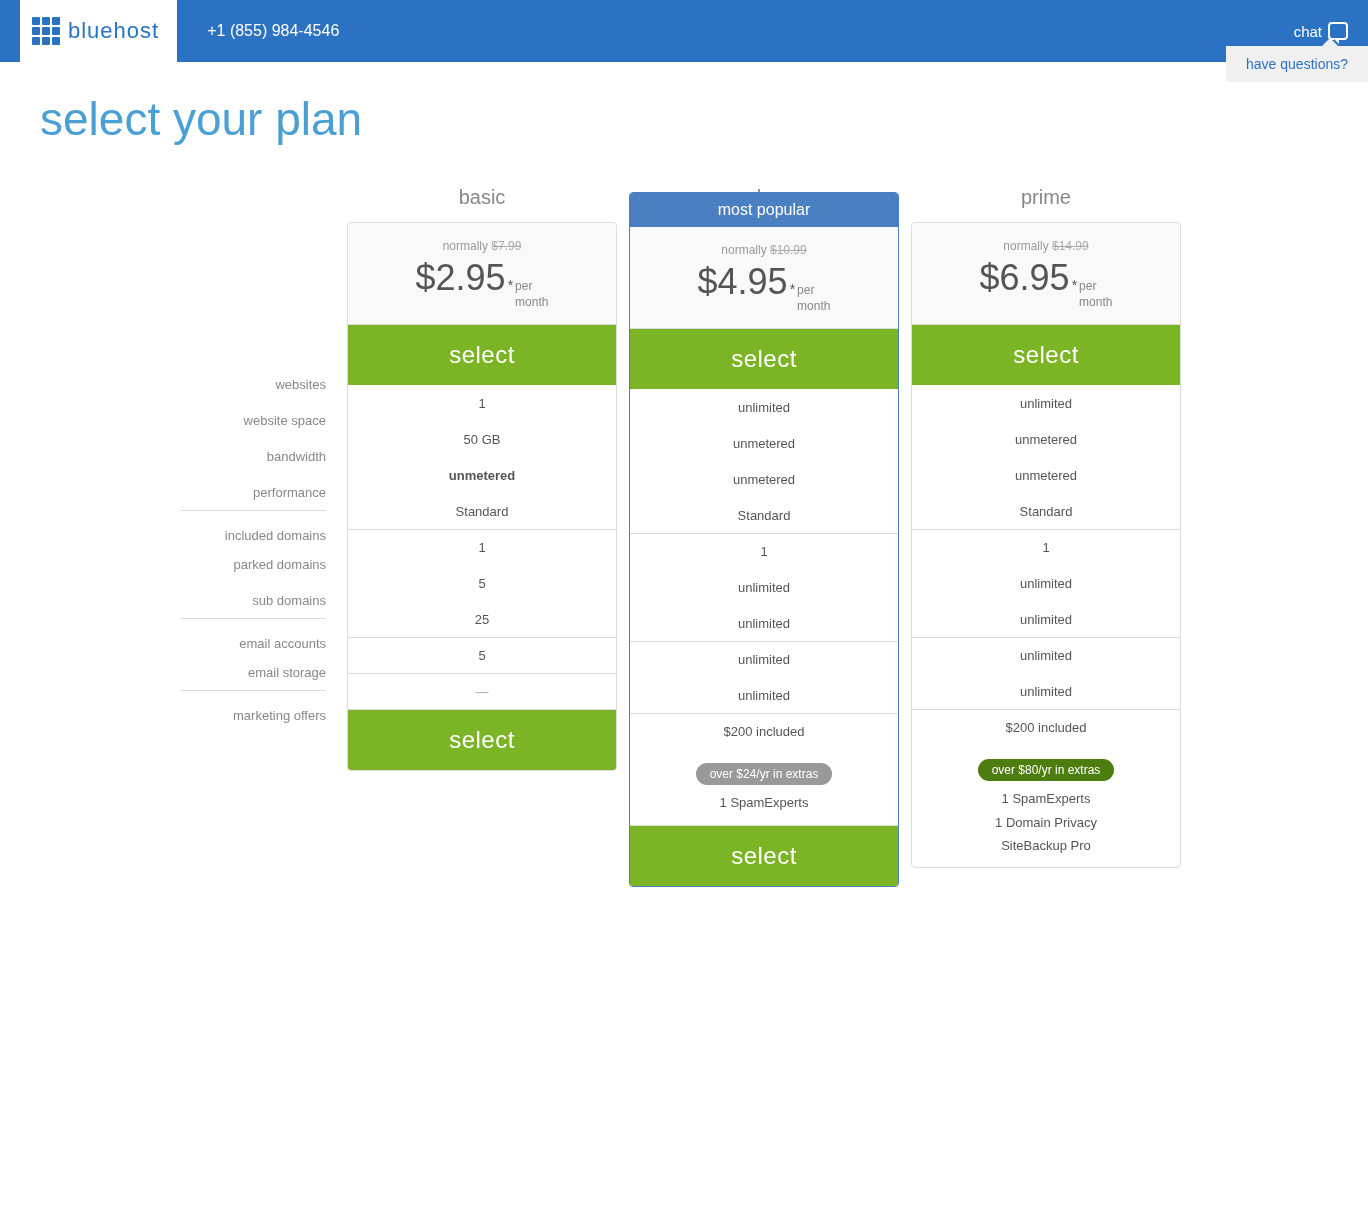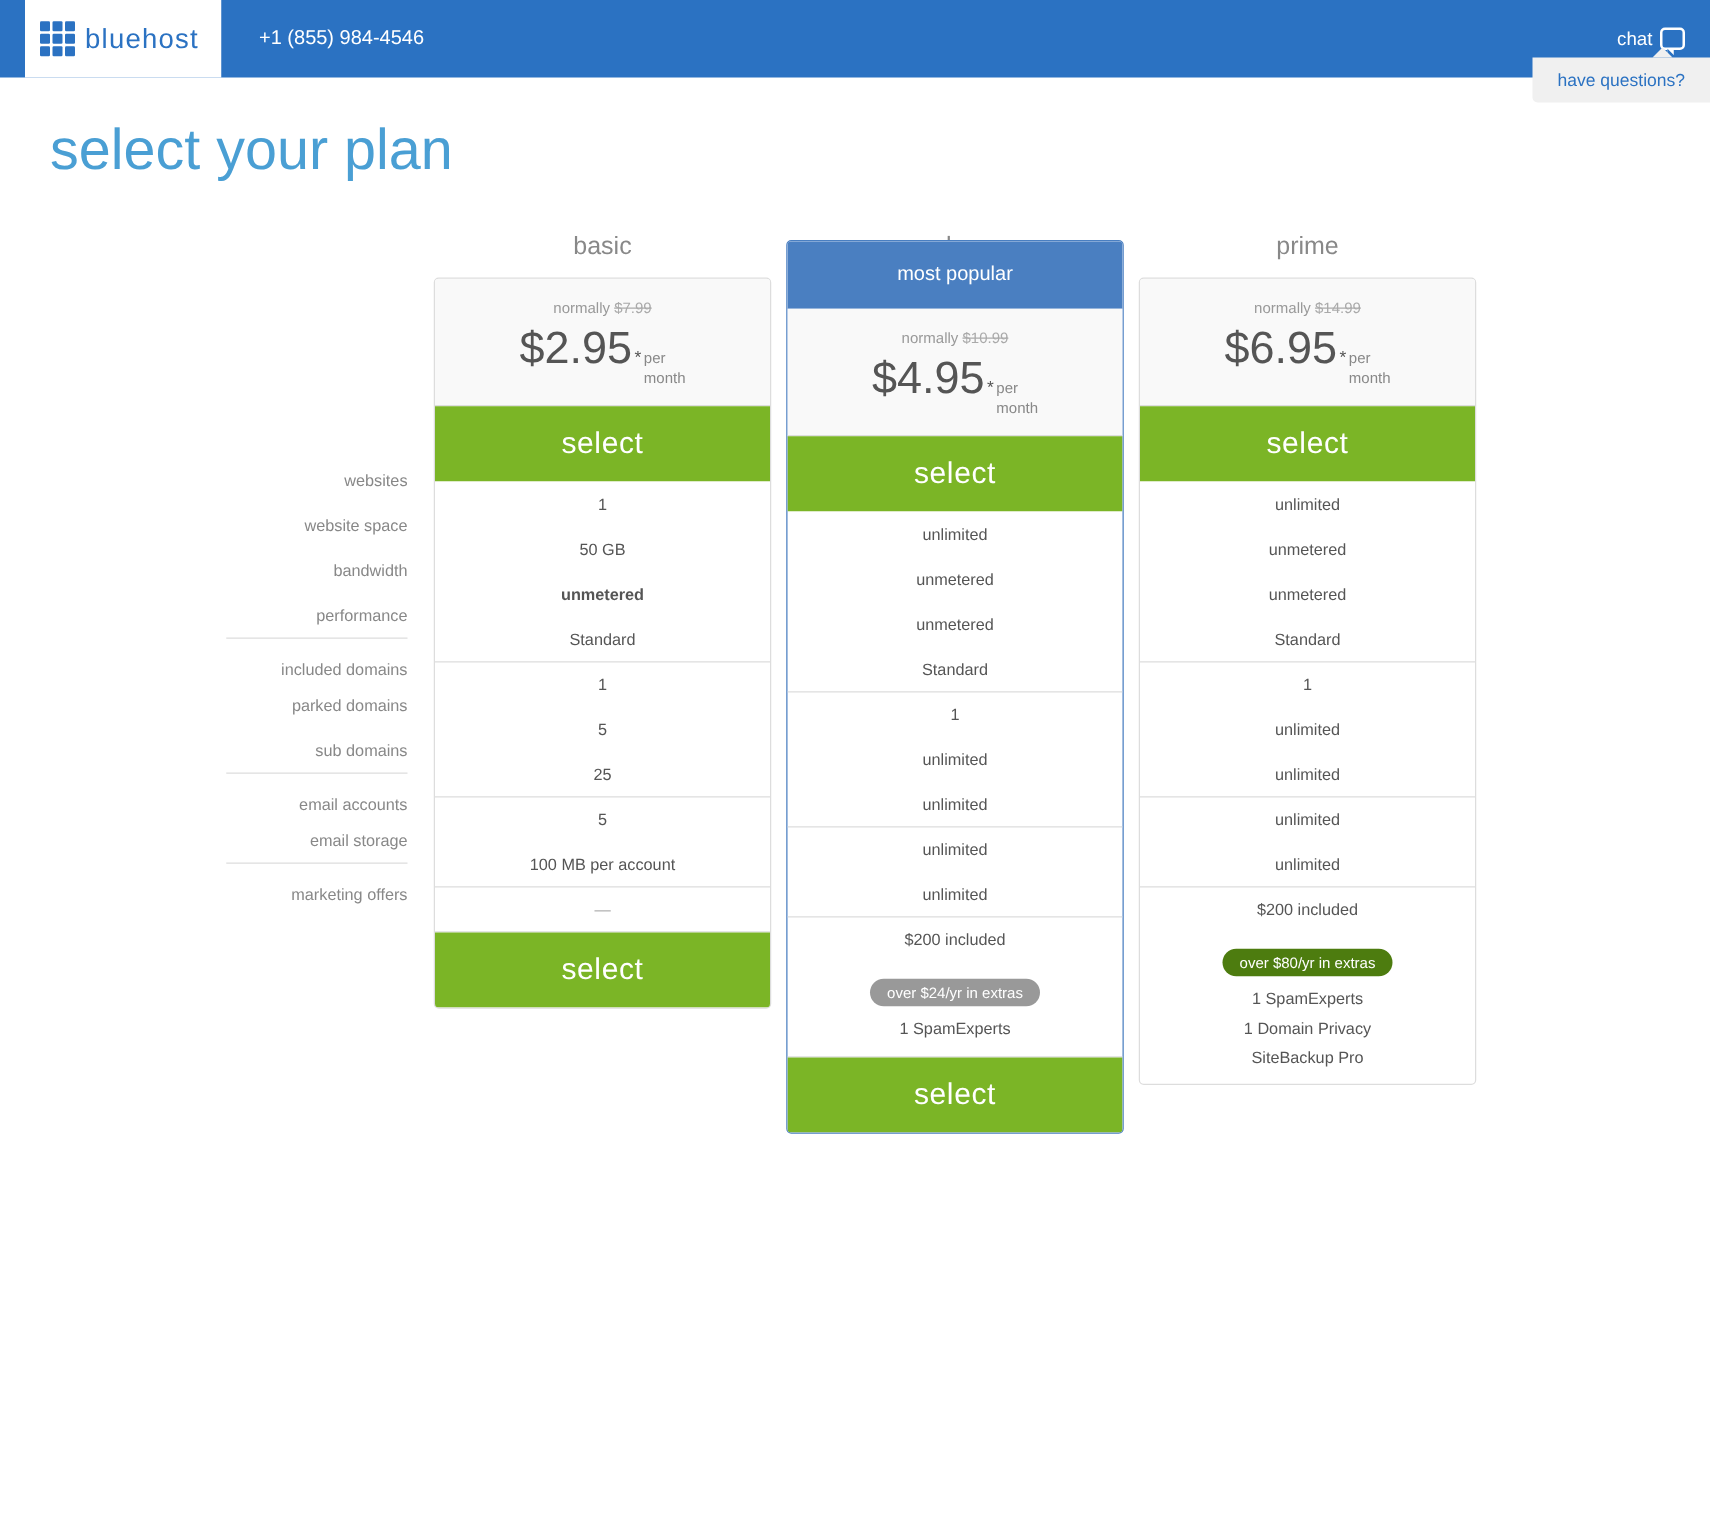--- a/index.html
+++ b/index.html
@@ -159,21 +159,21 @@
       color: #888;
       font-weight: 300;
       padding-bottom: 8px;
       height: 36px;
     }
 
     .plan-header-bar {
       background: #4a7fc1;
       color: #fff;
       text-align: center;
-      padding: 18px;
+      padding: 8px;
       font-size: 16px;
       font-weight: 400;
       display: none;
     }
     .plan-card.plus .plan-header-bar {
       display: block;
     }
 
     .plan-price-section {
       padding: 16px 10px 14px;
@@ -344,21 +344,20 @@
           <button class="select-btn">select</button>
           <div class="feature-rows">
             <div class="feature-row">1</div>
             <div class="feature-row">50 GB</div>
             <div class="feature-row bold-val">unmetered</div>
             <div class="feature-row">Standard</div>
             <div class="feature-row feature-group">1</div>
             <div class="feature-row">5</div>
             <div class="feature-row">25</div>
             <div class="feature-row feature-group">5</div>
-            <div class="feature-row">100 MB per account</div>
             <div class="feature-row feature-group dash">—</div>
           </div>
           <div class="plan-bottom-select">
             <button class="select-btn">select</button>
           </div>
         </div>
       </div>
 
       <div style="display:flex;flex-direction:column;">
         <div class="plan-name-above">plus</div>

